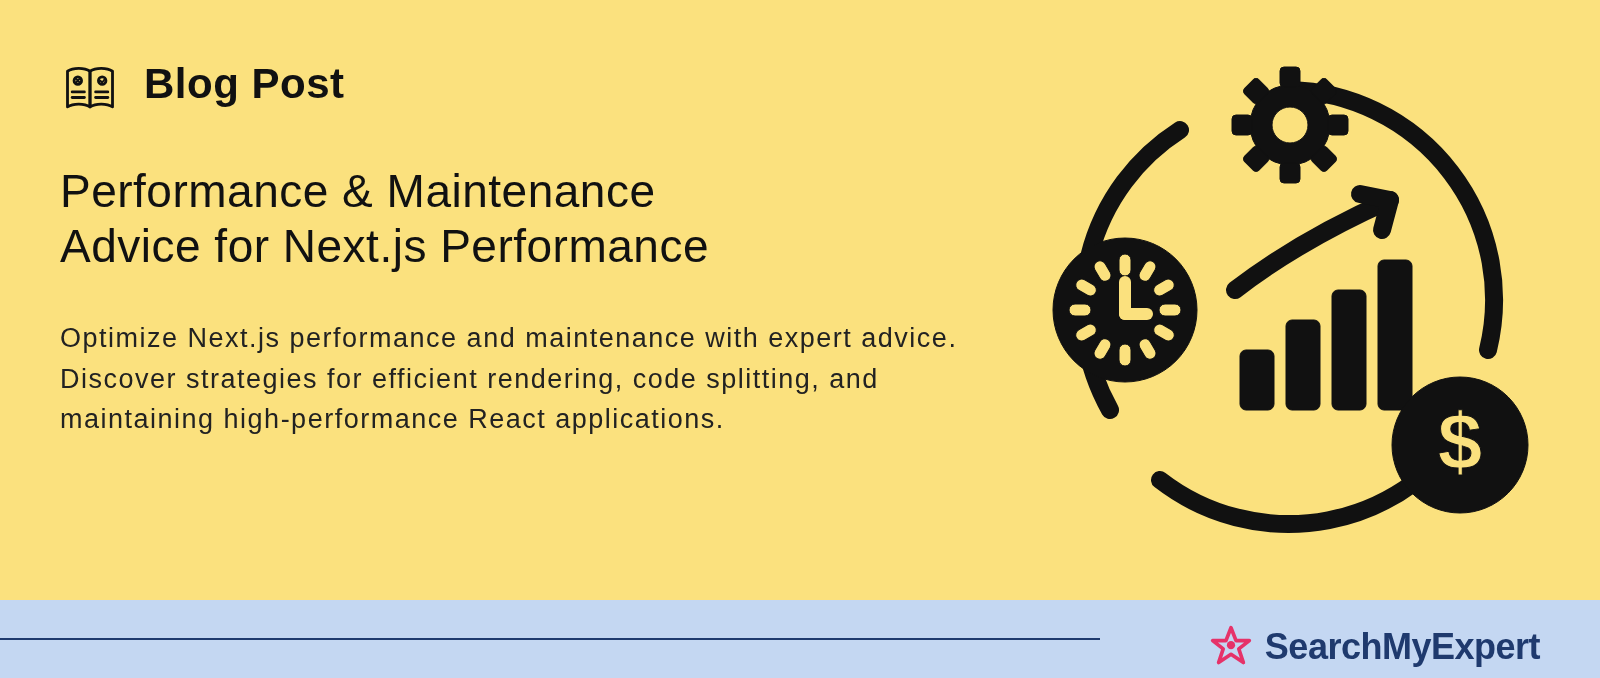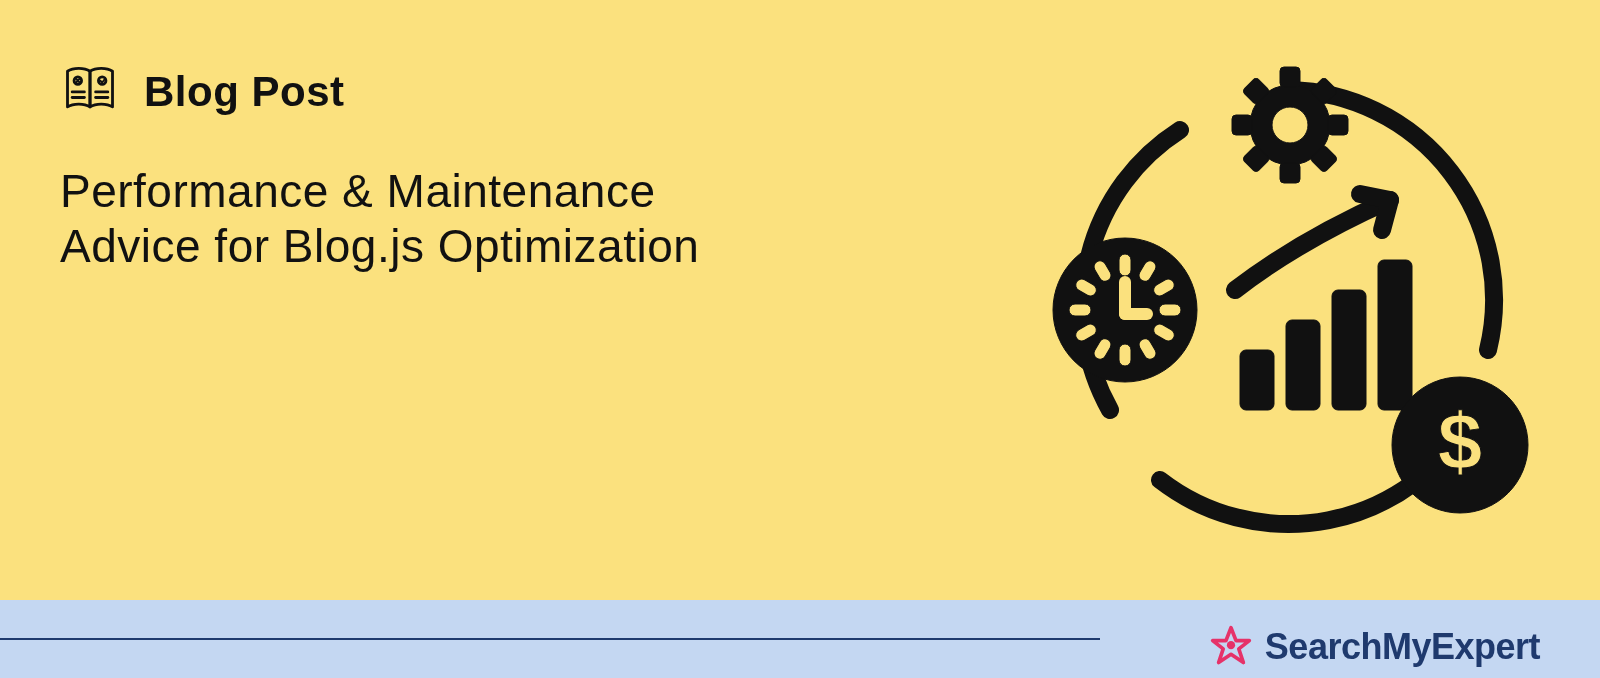--- a/index.html
+++ b/index.html
@@ -12,21 +12,20 @@
     overflow: hidden;
   }
   .content {
     position: absolute;
     left: 60px;
     top: 60px;
     width: 930px;
   }
   .badge-row {
     display: flex;
-    align-items: center;
     gap: 24px;
     margin-bottom: 40px;
   }
   .badge-row svg { width: 60px; height: 60px; }
   .badge-text {
     font-size: 42px;
     font-weight: 600;
     color: #111;
     letter-spacing: 0.5px;
   }
@@ -104,23 +103,24 @@
           <line x1="13" y1="40" x2="26" y2="40"></line>
           <line x1="38" y1="34" x2="51" y2="34"></line>
           <line x1="38" y1="40" x2="51" y2="40"></line>
         </svg>
       </span>
       <span class="badge-text">Blog Post</span>
     </div>
 
     <h1 class="title">
       <span>Performance &amp; Maintenance</span><br>
-      <span>Advice for Blog.js Optimization</span>
+      <span>Advice for Next.js Performance</span>
     </h1>
 
+    <p class="desc">Optimize Next.js performance and maintenance with expert advice. Discover strategies for efficient rendering, code splitting, and maintaining high-performance React applications.</p>
   </div>
 
   <div class="illustration">
     <svg viewBox="0 0 500 500">
       <g fill="#111" stroke="#111">
 
         <g fill="none" stroke-width="18" stroke-linecap="round">
           <path d="M 250 40 A 210 210 0 0 1 448 300"></path>
           <path d="M 430 370 A 210 210 0 0 1 120 430"></path>
           <path d="M 70 360 A 210 210 0 0 1 140 80"></path>

